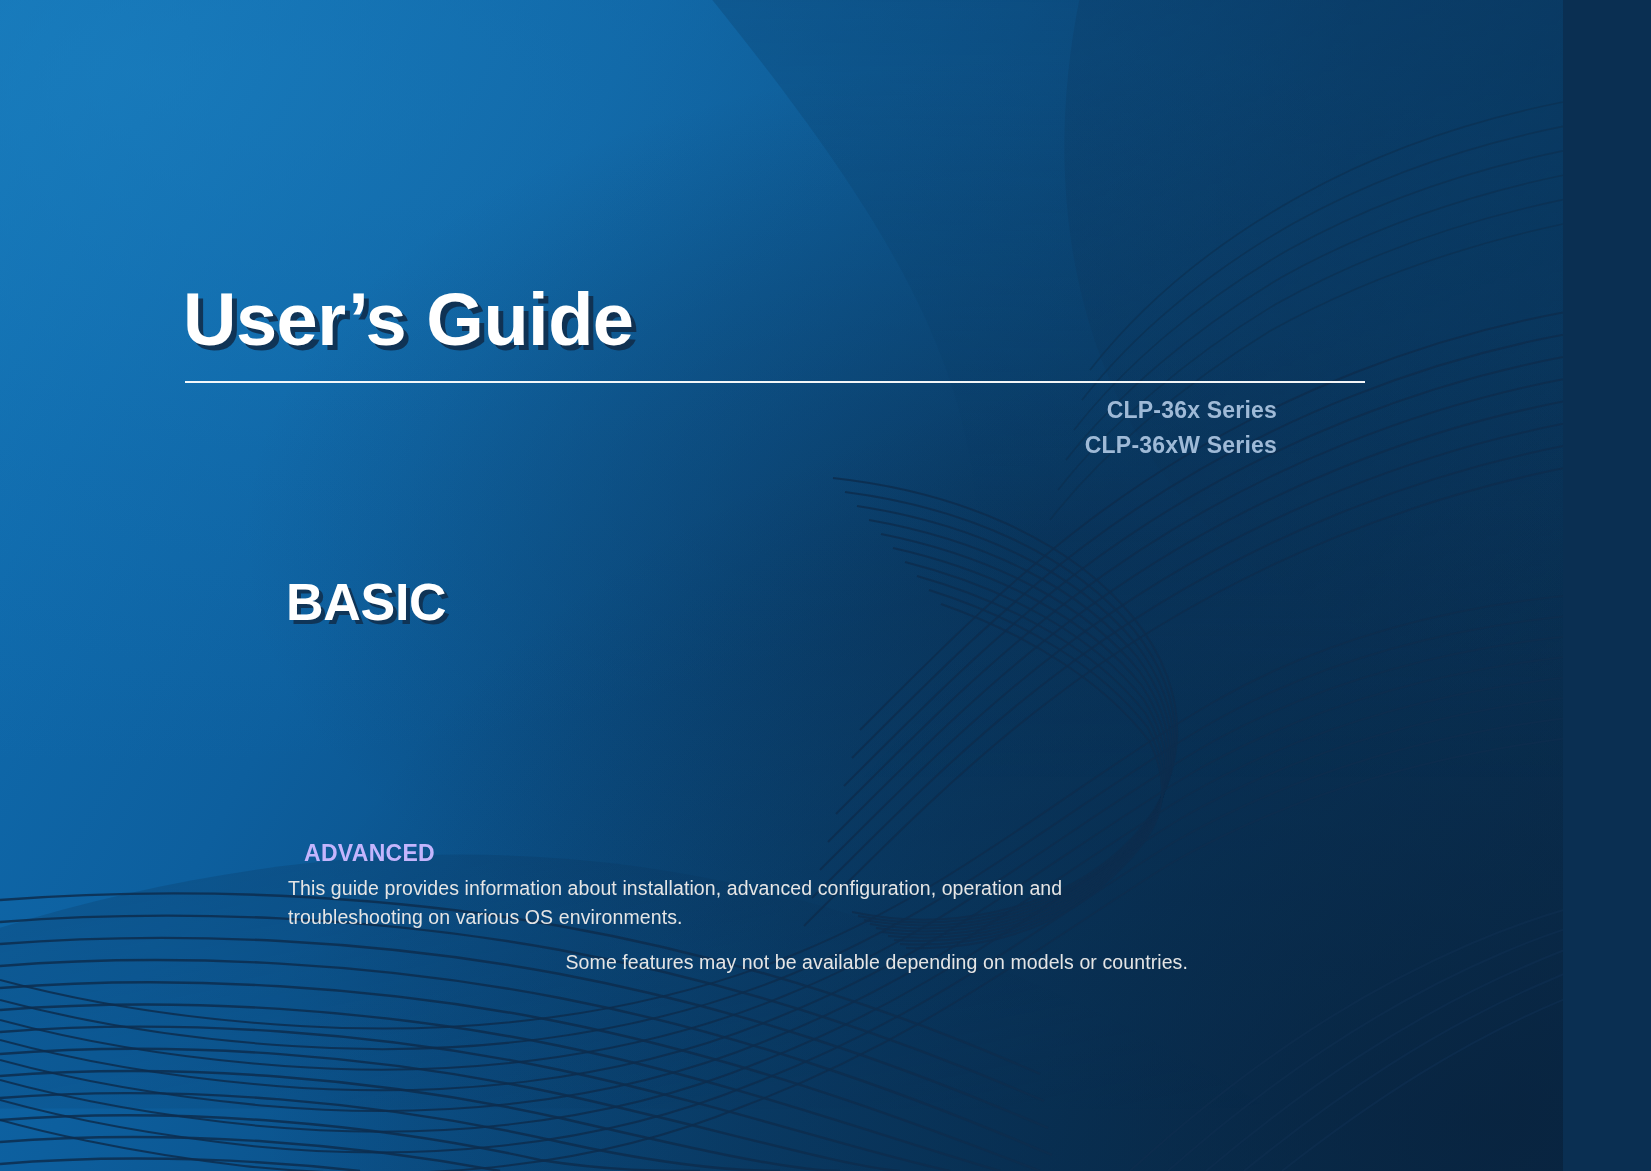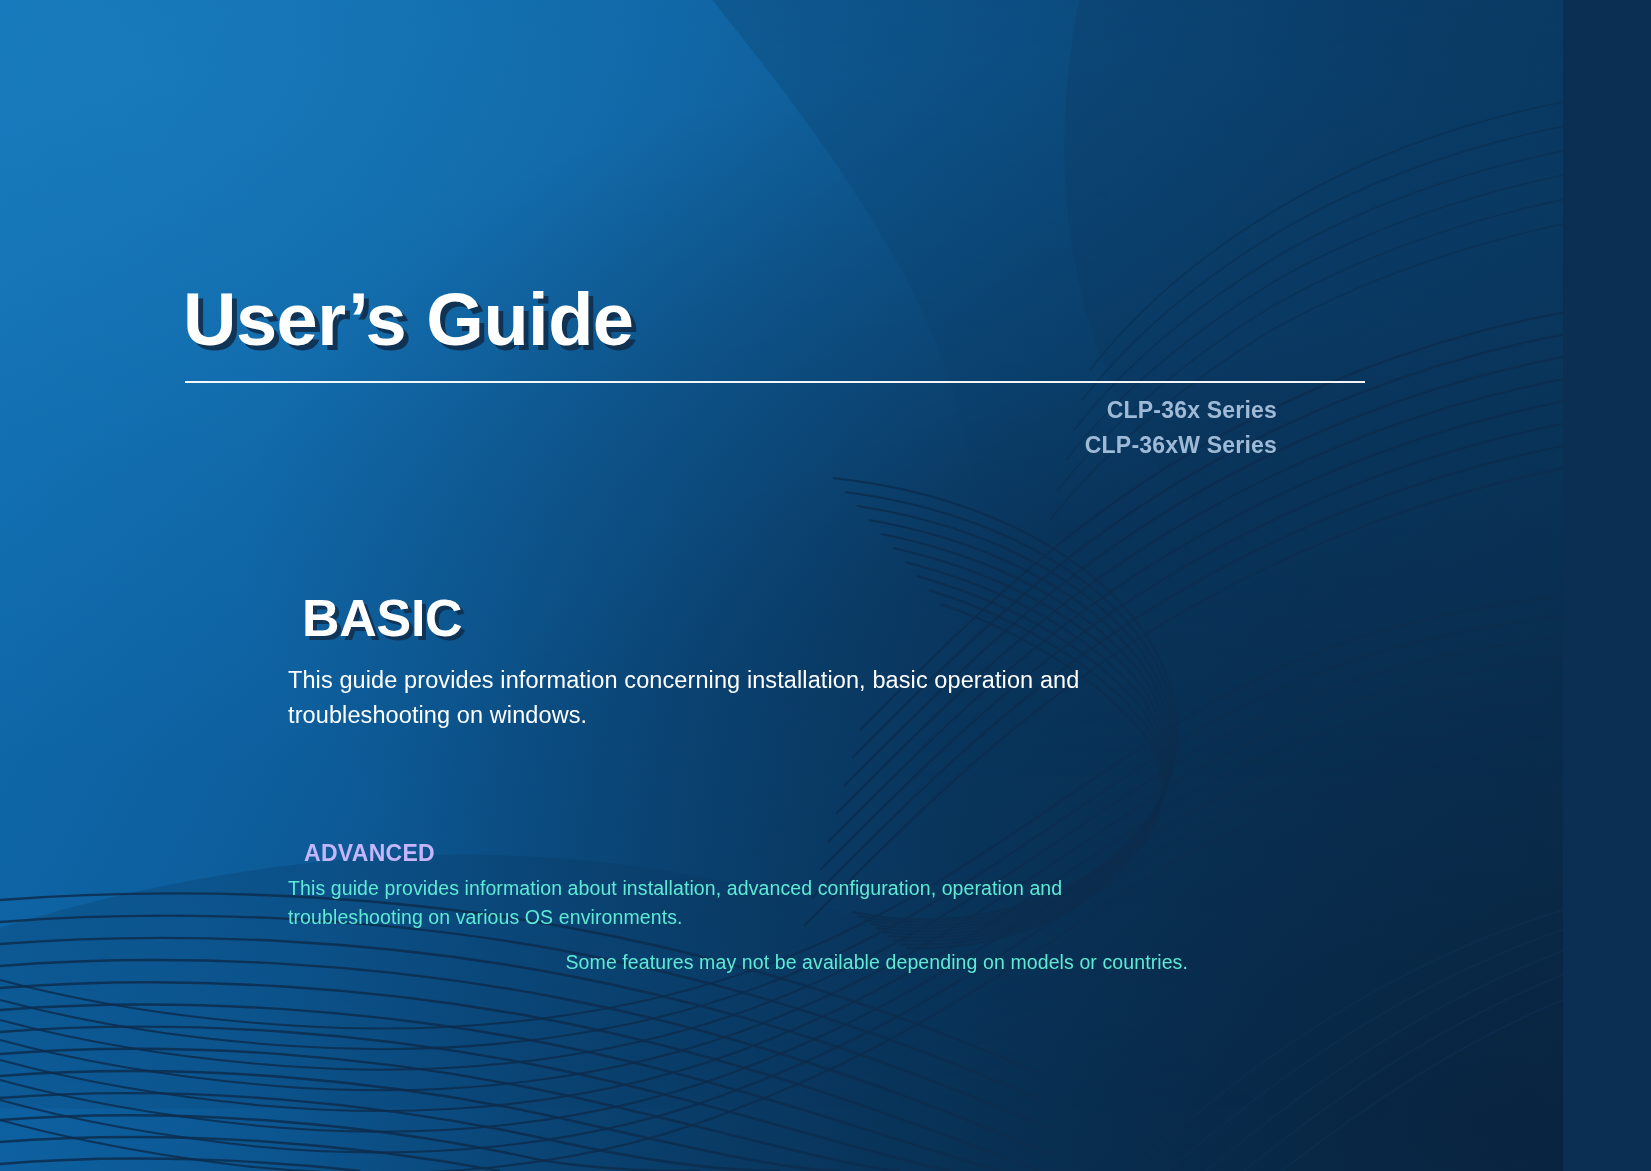--- a/index.html
+++ b/index.html
@@ -99,21 +99,21 @@
     font-weight: bold;
     line-height: 35px;
     letter-spacing: 0.2px;
   }
   .series div { white-space: nowrap; }
 
   .basic-heading {
     position: absolute;
     left: 286px;
     top: 572px;
-    margin: 16px;
+    margin: 0;
     font-size: 52px;
     font-weight: bold;
     letter-spacing: -0.3px;
     color: #ffffff;
     text-shadow: 4px 4px 0 rgba(16,42,70,0.80);
     white-space: nowrap;
   }
 
   .basic-body {
     position: absolute;
@@ -140,21 +140,21 @@
   }
 
   .advanced-body {
     position: absolute;
     left: 288px;
     top: 874px;
     width: 900px;
     margin: 0;
     font-size: 19.5px;
     line-height: 29px;
-    color: #5eead4;
+    color: #e5e5e5;
     letter-spacing: 0.1px;
   }
   .advanced-body p { margin: 0; }
   .advanced-body p + p { margin-top: 16px; text-align: right; }
 </style>
 </head>
 <body>
 
 <div class="page">
 
@@ -258,21 +258,20 @@
 
     <div class="rule"></div>
 
     <div class="series">
       <div>CLP-36x Series</div>
       <div>CLP-36xW Series</div>
     </div>
 
     <h2 class="basic-heading">BASIC</h2>
 
-    <p class="basic-body">This guide provides information concerning installation, basic operation and troubleshooting on windows.</p>
 
     <h2 class="advanced-heading">ADVANCED</h2>
 
     <div class="advanced-body">
       <p>This guide provides information about installation, advanced configuration, operation and troubleshooting on various OS environments.</p>
       <p>Some features may not be available depending on models or countries.</p>
     </div>
 
   </div>
 </div>

